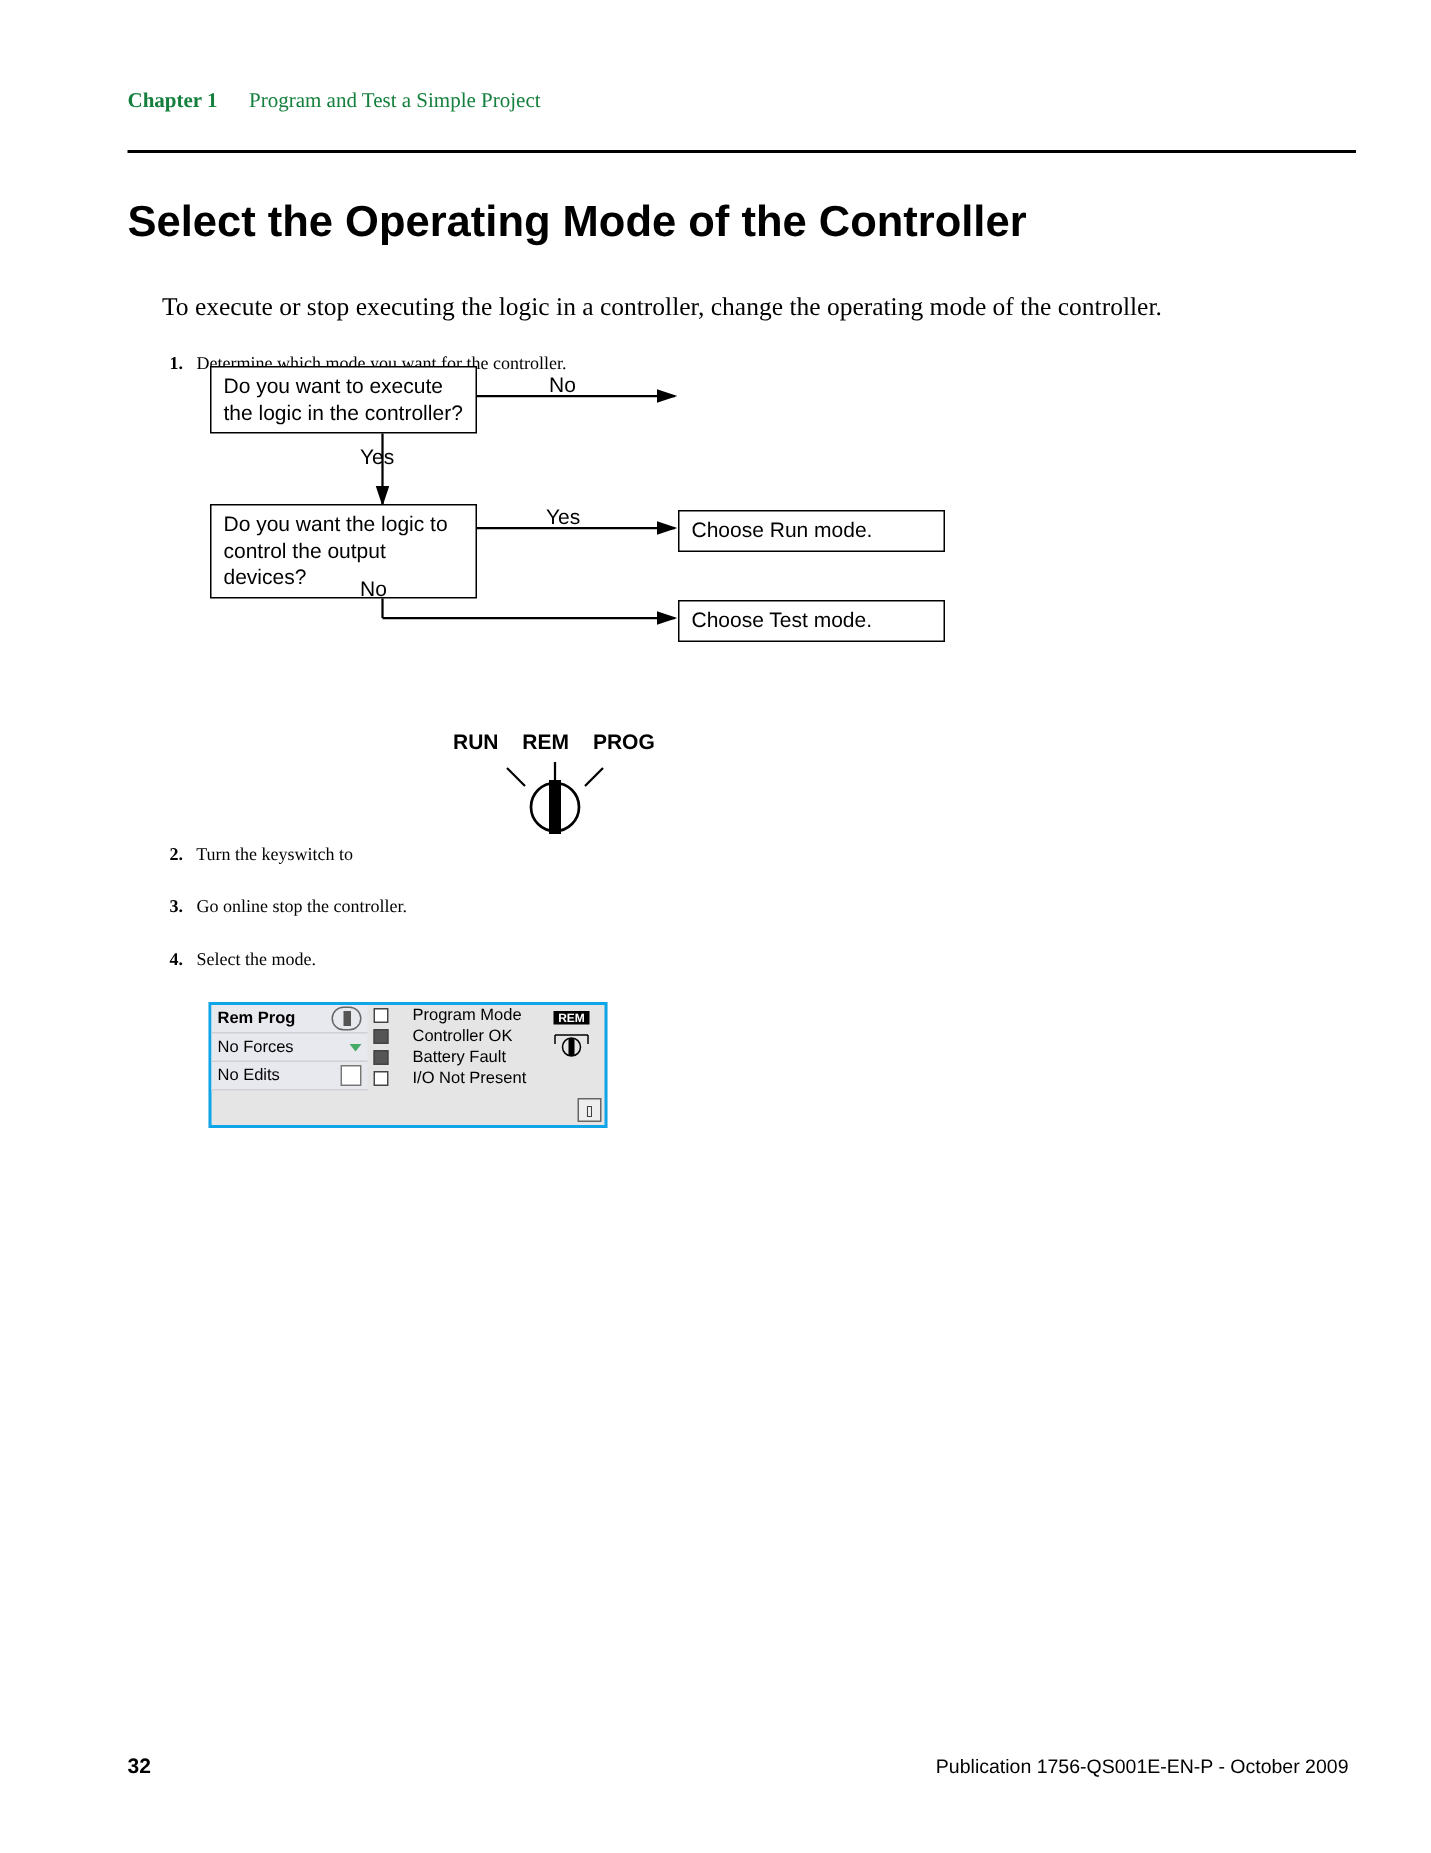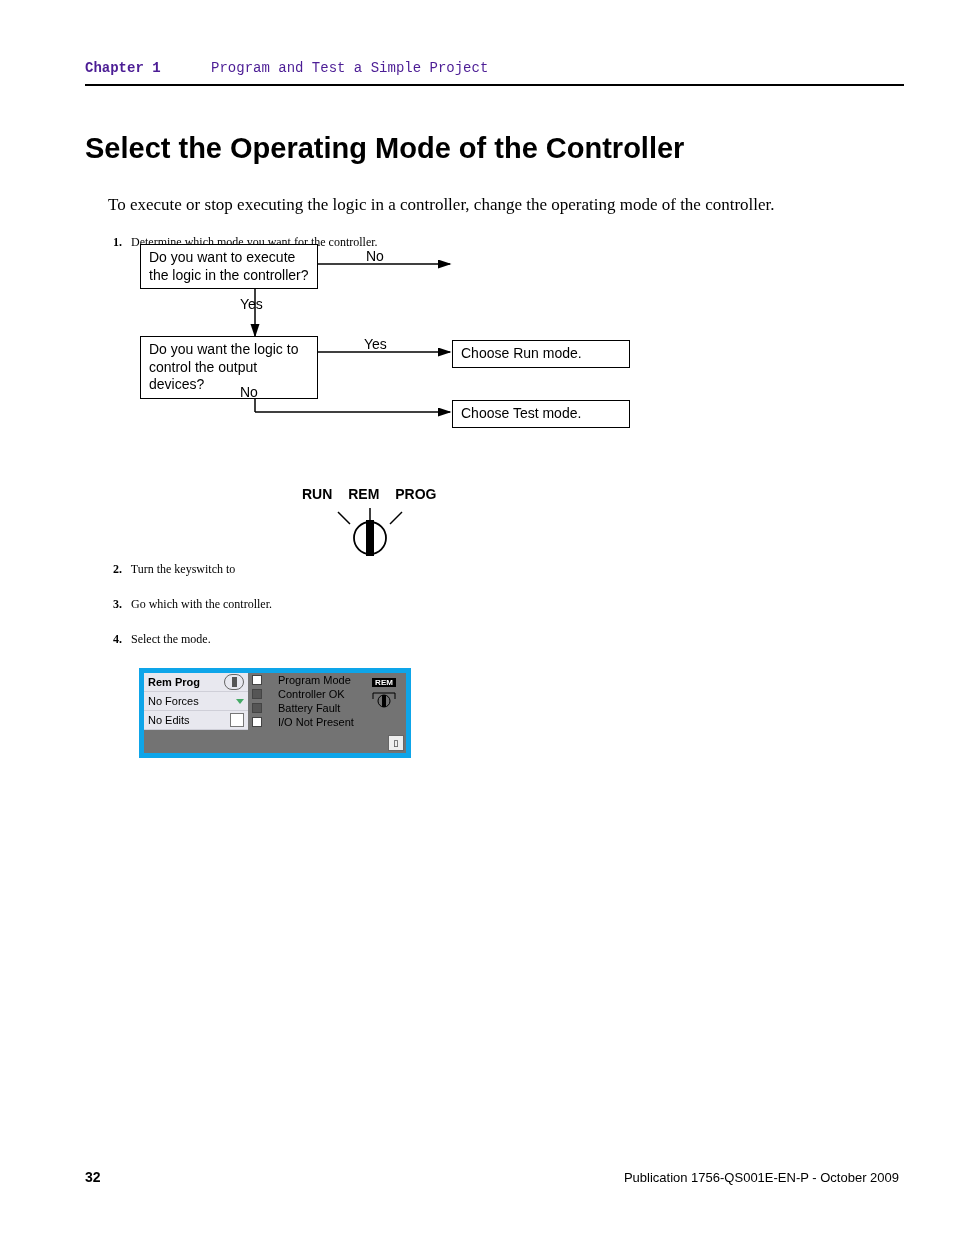--- a/index.html
+++ b/index.html
@@ -14,25 +14,25 @@
   .page {
     position: relative;
     width: 954px;
     height: 1235px;
   }
   .header {
     position: absolute;
     top: 60px;
     left: 85px;
     right: 50px;
-    font-family: Liberation Mono, monospace;
-    font-size: 14px;
-    color: #4c1d95;
+    font-family: Liberation Serif, serif;
+    font-size: 14px;
+    color: #15803d;
     border-bottom: 2px solid #000;
-    padding-bottom: 8px;
+    padding-bottom: 24px;
   }
   .header .chapter { font-weight: bold; }
   .h1 {
     position: absolute;
     left: 85px;
     top: 132px;
     font-family: Arial, Helvetica, sans-serif;
     font-weight: bold;
     font-size: 29px;
   }
@@ -97,22 +97,22 @@
   .keyswitch .labels span { margin: 0 6px; }
   .keyswitch svg { display: block; margin: 6px auto 0 auto; }
 
   
   .panel {
     position: absolute;
     left: 139px;
     top: 668px;
     width: 262px;
     height: 80px;
-    border: 5px solid #0ea5e9;
-    background: #737373;
+    border: 2px solid #0ea5e9;
+    background: #e5e5e5;
     font-family: "MS Sans Serif", Arial, sans-serif;
     font-size: 11px;
     color: #000;
   }
   .panel .leftcol {
     position: absolute;
     left: 0; top: 0;
     width: 104px;
     background: #e8e8ef;
   }
@@ -285,21 +285,21 @@
     </svg>
   </div>
 
   <div class="step step2">
     <span class="num">2.</span>
     <span>Turn the keyswitch to</span>
   </div>
 
   <div class="step step3">
     <span class="num">3.</span>
-    <span>Go which with the controller.</span>
+    <span>Go online stop the controller.</span>
   </div>
 
   <div class="step step4">
     <span class="num">4.</span>
     <span>Select the mode.</span>
   </div>
 
   <div class="panel">
     <div class="leftcol">
       <div class="row first">

